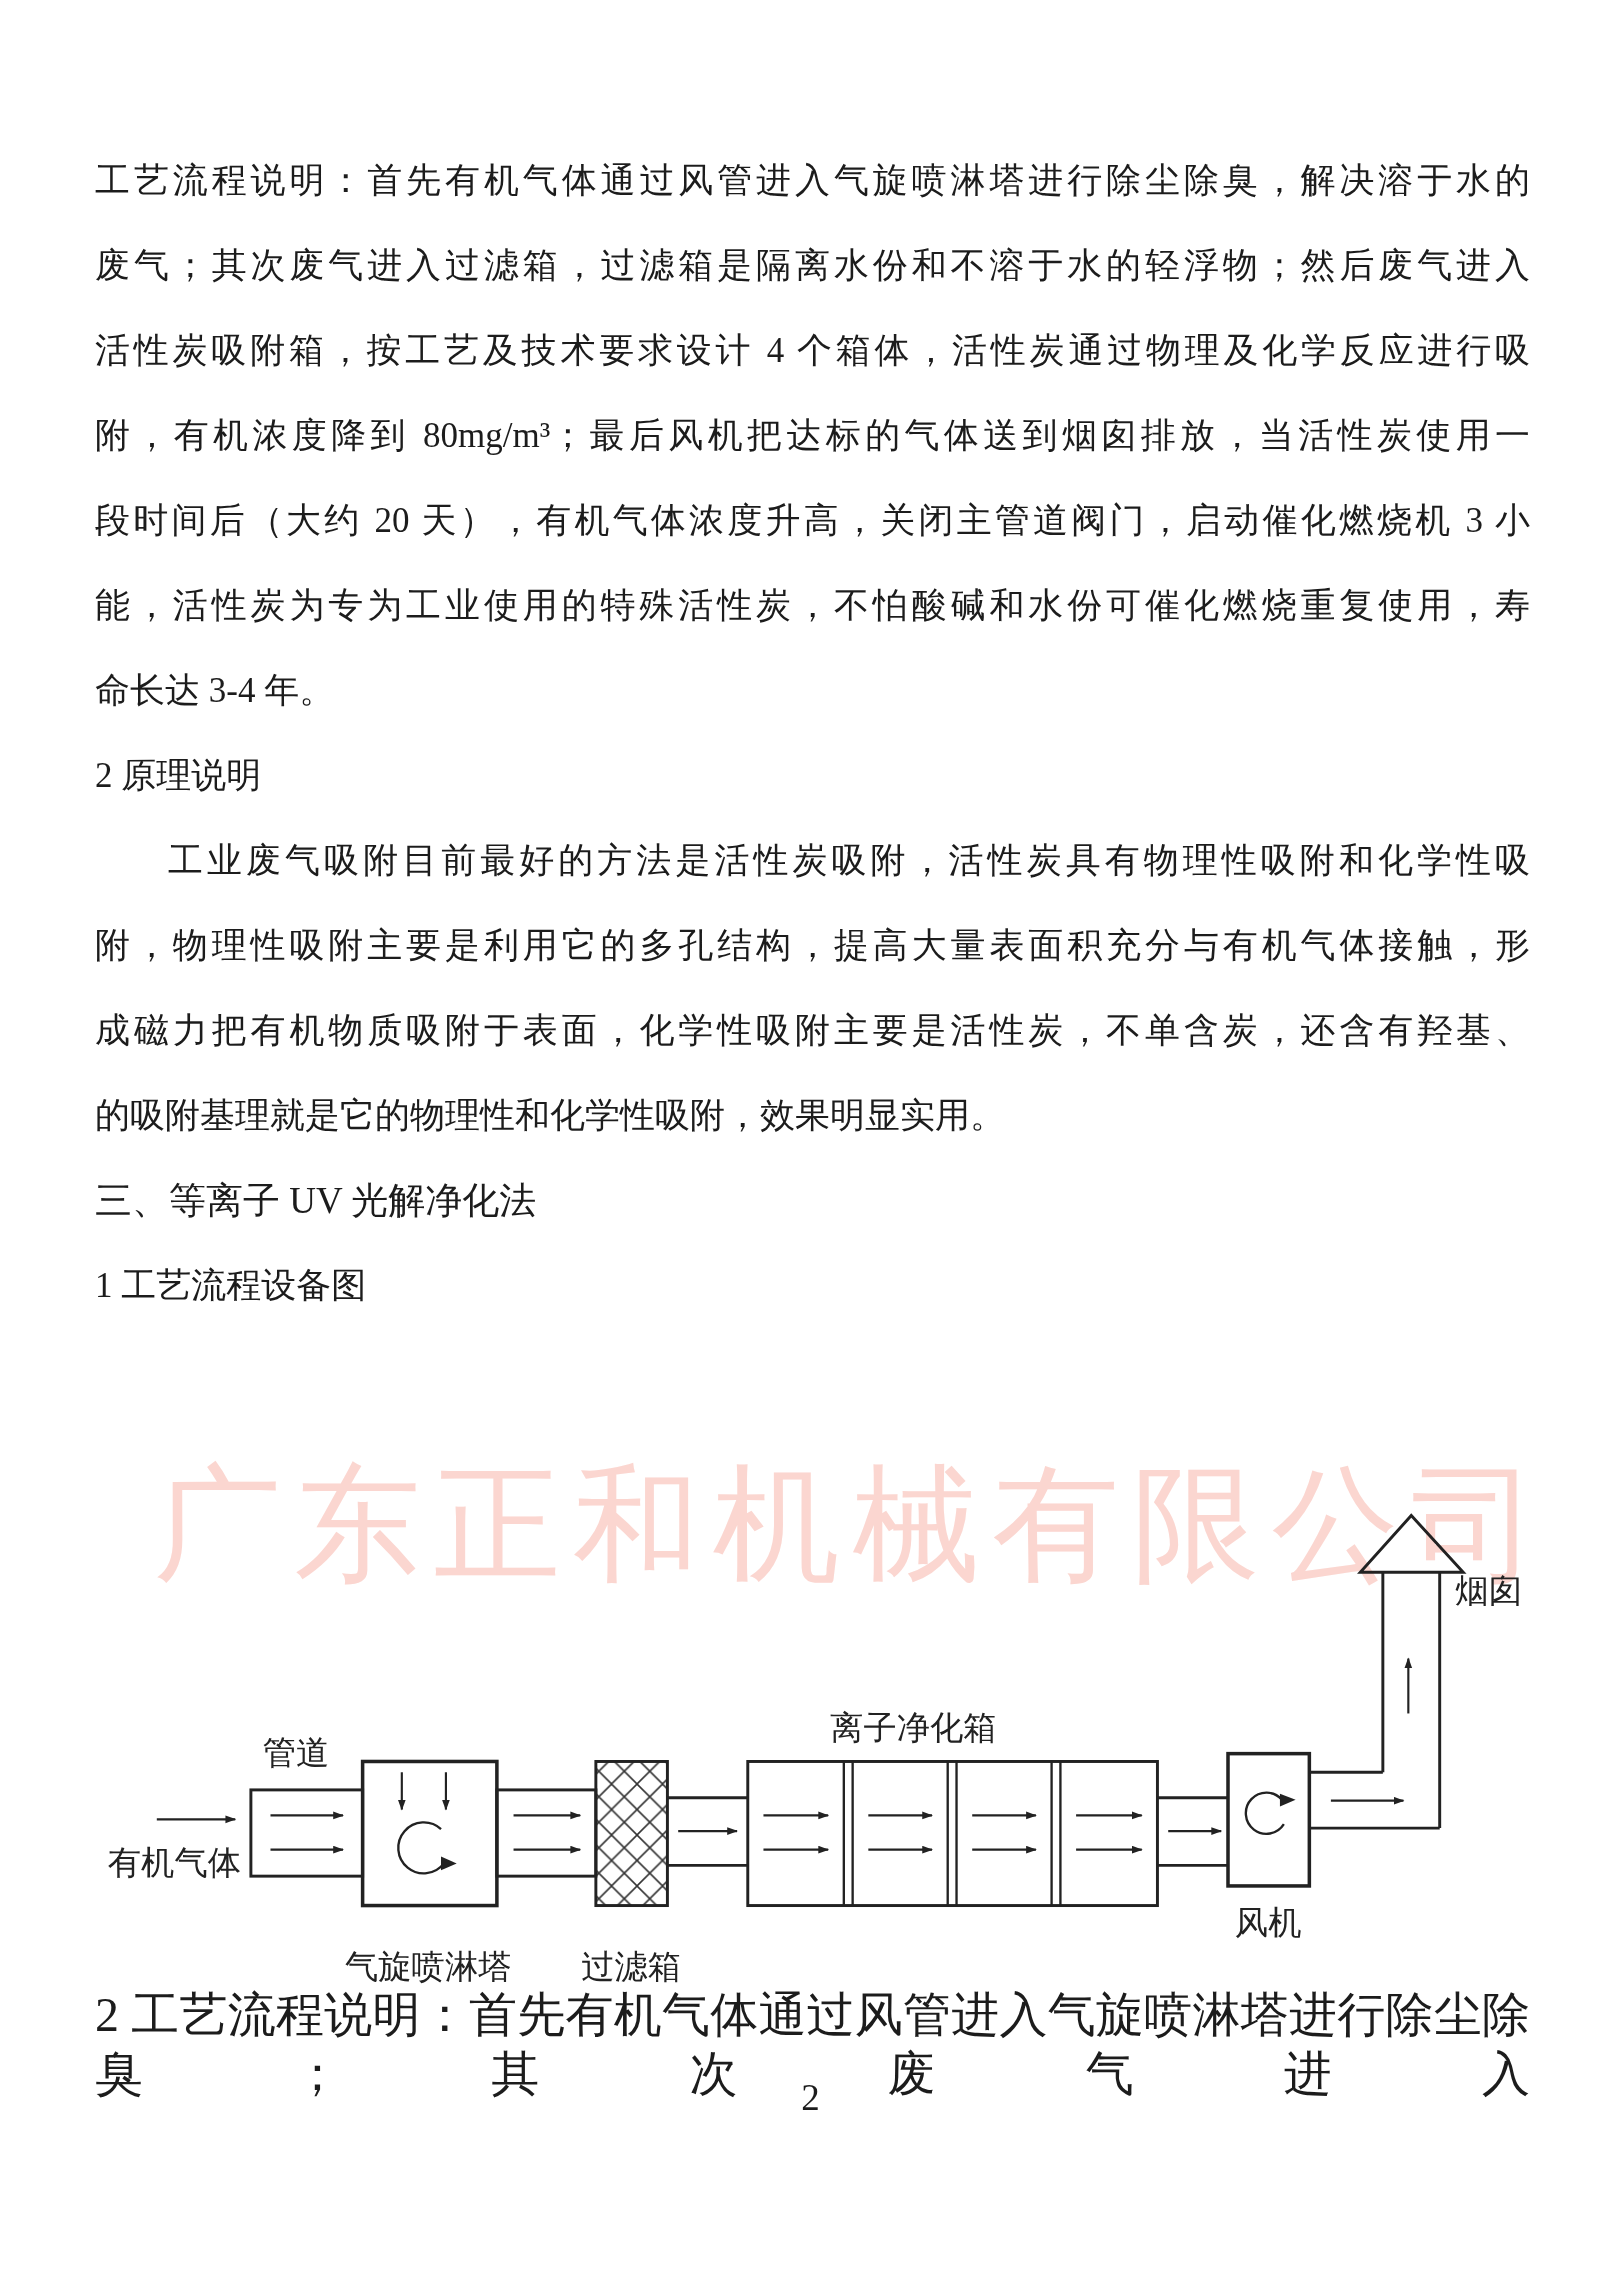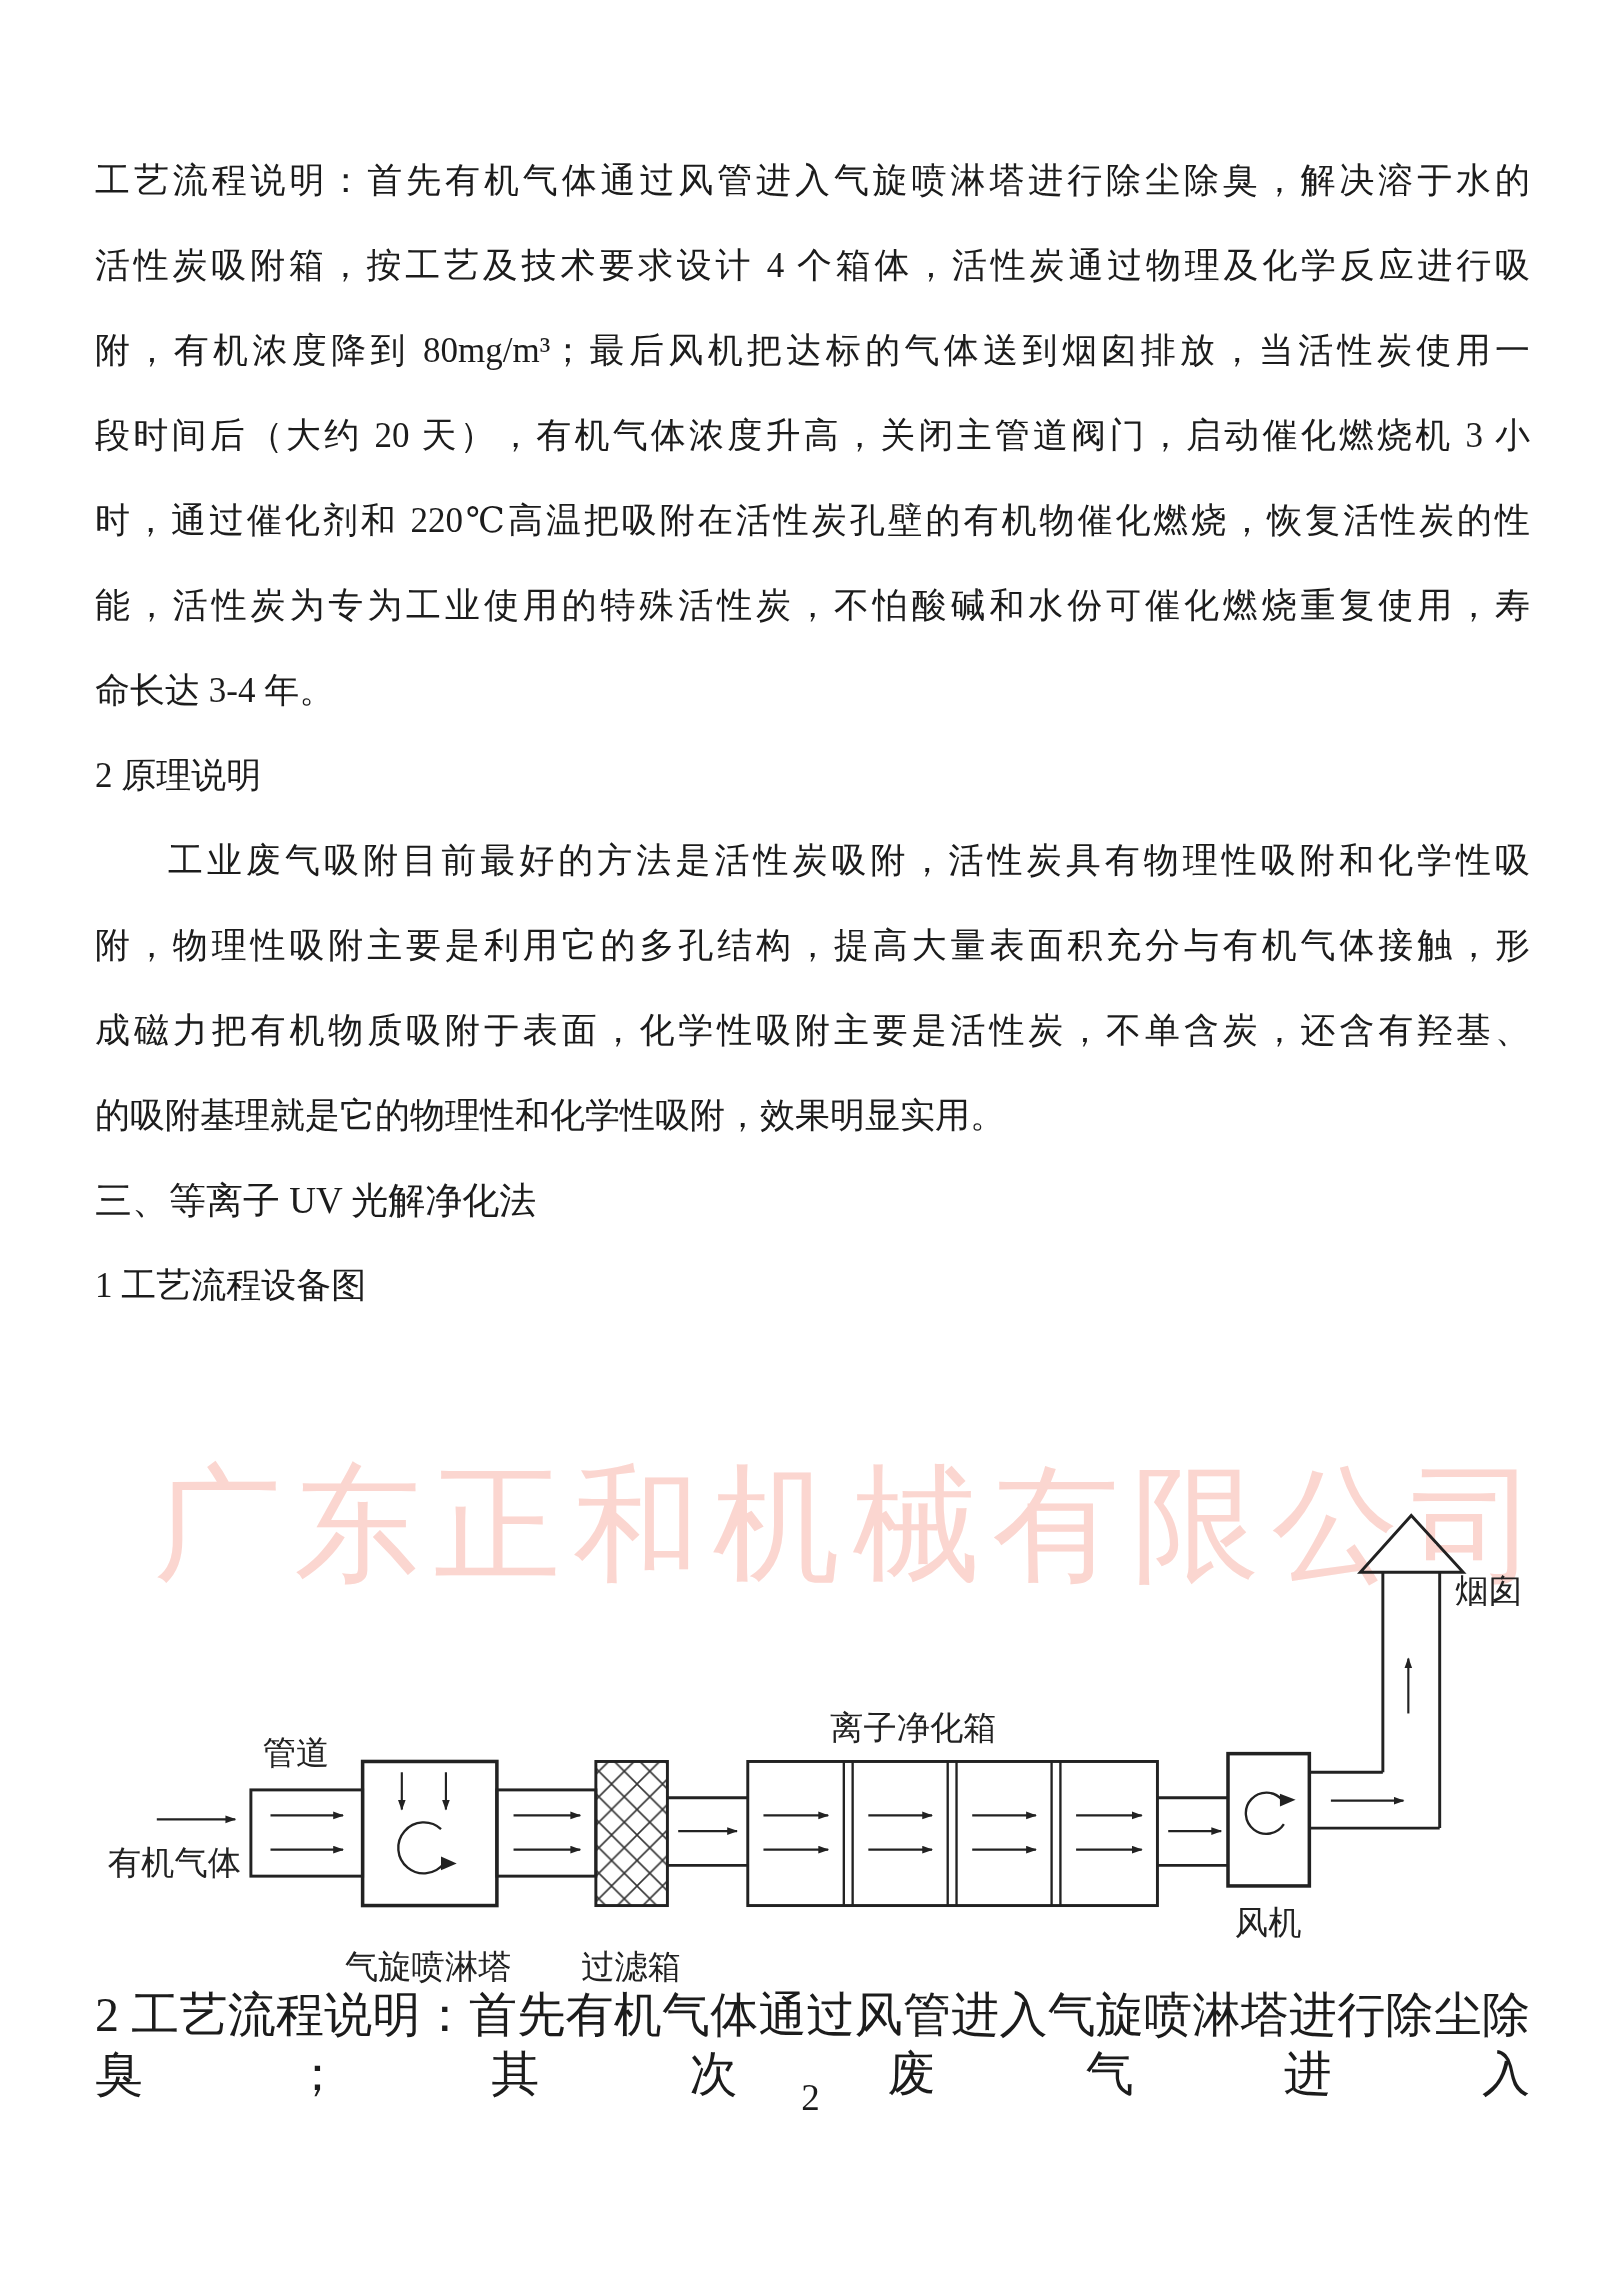--- a/index.html
+++ b/index.html
@@ -44,24 +44,24 @@
     font-size:34px;fill:#222222;
   }
 </style>
 </head>
 <body>
 
 <div id="page">
 
   <div id="text-block">
     <div class="ln j">工艺流程说明：首先有机气体通过风管进入气旋喷淋塔进行除尘除臭，解决溶于水的</div>
+    <div class="ln j">废气；其次废气进入过滤箱，过滤箱是隔离水份和不溶于水的轻浮物；然后废气进入</div>
     <div class="ln j">活性炭吸附箱，按工艺及技术要求设计 4 个箱体，活性炭通过物理及化学反应进行吸</div>
     <div class="ln j">附，有机浓度降到 80mg/m³；最后风机把达标的气体送到烟囱排放，当活性炭使用一</div>
     <div class="ln j">段时间后（大约 20 天），有机气体浓度升高，关闭主管道阀门，启动催化燃烧机 3 小</div>
-    <div class="ln j">时，通过催化剂和 220℃高温把吸附在活性炭孔壁的有机物催化燃烧，恢复活性炭的性</div>
     <div class="ln j">能，活性炭为专为工业使用的特殊活性炭，不怕酸碱和水份可催化燃烧重复使用，寿</div>
     <div class="ln">命长达 3-4 年。</div>
     <div class="ln">2 原理说明</div>
     <div class="ln j ind">工业废气吸附目前最好的方法是活性炭吸附，活性炭具有物理性吸附和化学性吸</div>
     <div class="ln j">附，物理性吸附主要是利用它的多孔结构，提高大量表面积充分与有机气体接触，形</div>
     <div class="ln j">成磁力把有机物质吸附于表面，化学性吸附主要是活性炭，不单含炭，还含有羟基、</div>
     <div class="ln">的吸附基理就是它的物理性和化学性吸附，效果明显实用。</div>
     <div class="ln hd">三、等离子 UV 光解净化法</div>
     <div class="ln">1 工艺流程设备图</div>
   </div>

